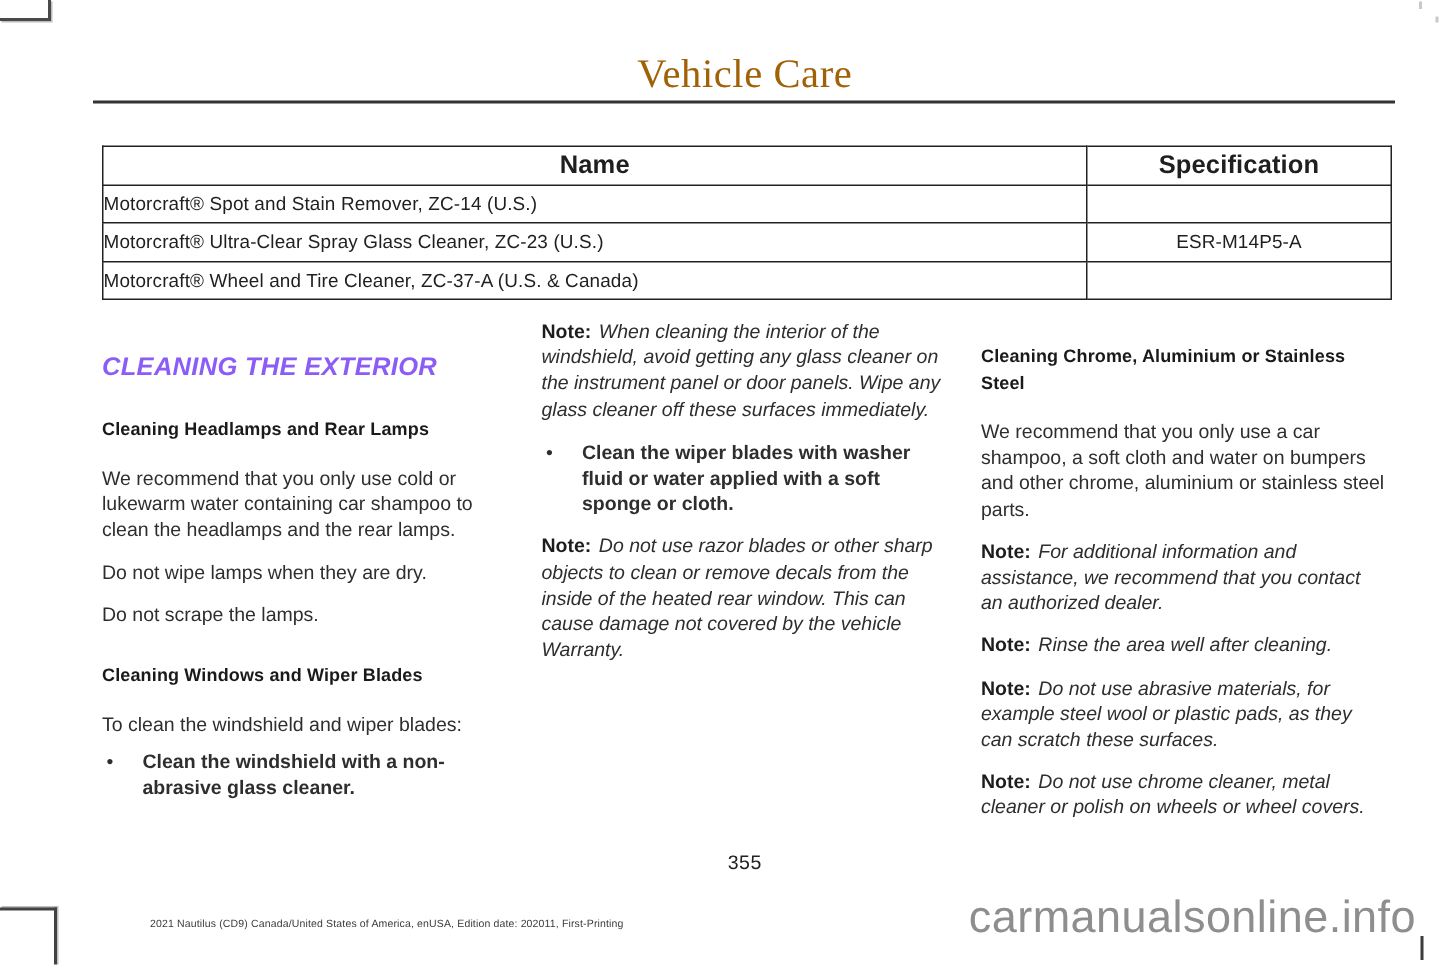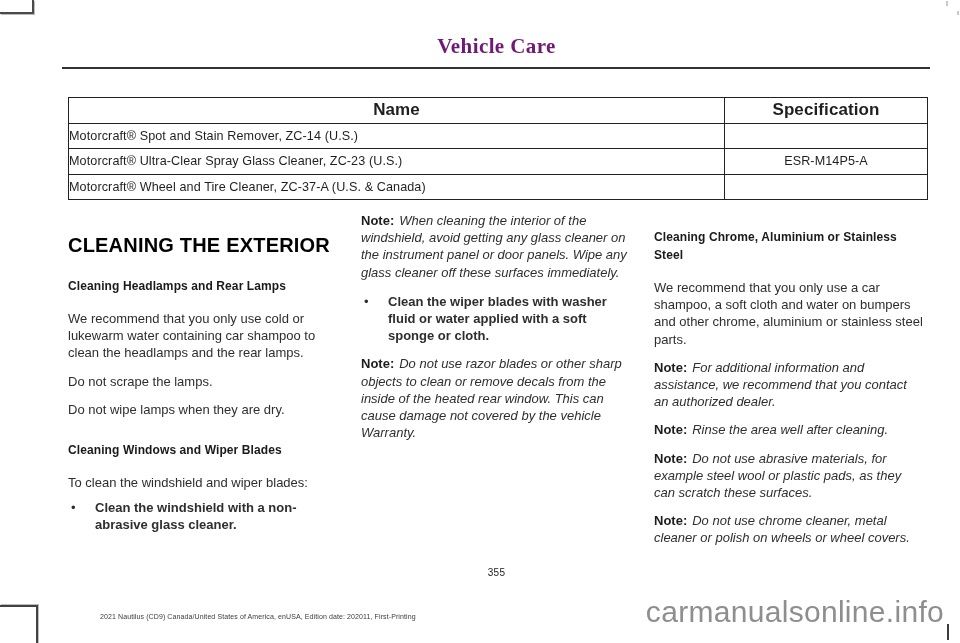--- a/index.html
+++ b/index.html
@@ -10,24 +10,24 @@
     color: #2d2d2d;
     position: relative;
     overflow: hidden;
   }
 
   
   .page-title {
     position: absolute; top: 34px; left: 68px; width: 857px;
     text-align: center;
     font-family: "Liberation Serif", serif;
-    font-weight: 700;
-    font-size: 21px;
+    font-weight: 400;
+    font-size: 27px;
     letter-spacing: 0.4px;
-    color: #701a75;
+    color: #a16207;
     margin: 0;
   }
   .title-rule {
     position: absolute; top: 67px; left: 62px; width: 868px;
     border-top: 2px solid #333333;
   }
 
   
   .spec-table {
     position: absolute; top: 97px; left: 68px;
@@ -54,22 +54,22 @@
   
   .columns {
     position: absolute; top: 212px; left: 68px; width: 857px;
     display: flex; gap: 23px;
     font-size: 13px; line-height: 17.2px;
     color: #2e2e2e;
   }
   .col { width: 270px; flex: 0 0 270px; }
 
   .h1 {
-    font-size: 20px; font-weight: 700; color: #000000;
-    line-height: 18px; margin: 24px 0 0 0; letter-spacing: 0.2px;
+    font-size: 17px; font-weight: 700; color: #8b5cf6;
+    line-height: 18px; margin: 24px 0 0 0; letter-spacing: 0.2px; font-style: italic;
   }
   .h2 {
     font-size: 12px; font-weight: 700; color: #1a1a1a;
     line-height: 18px; margin: 23px 0 0 0; letter-spacing: 0.1px;
   }
   .h2.tight { margin-top: 16px; }
   .col p { margin: 11px 0 0 0; }
   .col p.lead { margin-top: 15px; }
   .col .first { margin-top: 0; }
 
@@ -77,21 +77,21 @@
   .bullet .dot { flex: 0 0 24px; padding-left: 3px; }
   .bullet .txt { flex: 1; font-weight: bold; }
 
   .note { margin-top: 12px; }
   .note-label { font-weight: 700; color: #1d1d1d; margin-right: 5px; }
   .note-text { font-style: italic; }
 
   
   .page-number {
     position: absolute; top: 567px; left: 68px; width: 857px;
-    text-align: center; font-size: 10px; color: #222222; letter-spacing: 0.3px;
+    text-align: center; font-size: 13px; color: #222222; letter-spacing: 0.3px;
   }
   .imprint {
     position: absolute; top: 613px; left: 100px;
     font-size: 7px; color: #3b3b3b; letter-spacing: 0.1px;
   }
   .watermark {
     position: absolute; right: 16px; bottom: 16px;
     font-size: 30px; line-height: 30px;
     color: #8e8e8e; letter-spacing: 0.3px;
   }
@@ -147,22 +147,22 @@
     </tr>
   </tbody>
 </table>
 
 <div class="columns">
 
   <div class="col">
     <div class="h1">CLEANING THE EXTERIOR</div>
     <div class="h2">Cleaning Headlamps and Rear Lamps</div>
     <p class="lead">We recommend that you only use cold or lukewarm water containing car shampoo to clean the headlamps and the rear lamps.</p>
+    <p>Do not wipe lamps when they are dry.</p>
     <p>Do not scrape the lamps.</p>
-    <p>Do not wipe lamps when they are dry.</p>
     <div class="h2">Cleaning Windows and Wiper Blades</div>
     <p class="lead">To clean the windshield and wiper blades:</p>
     <div class="bullet">
       <span class="dot">•</span>
       <span class="txt">Clean the windshield with a non-abrasive glass cleaner.</span>
     </div>
   </div>
 
   <div class="col">
     <p class="note first">

